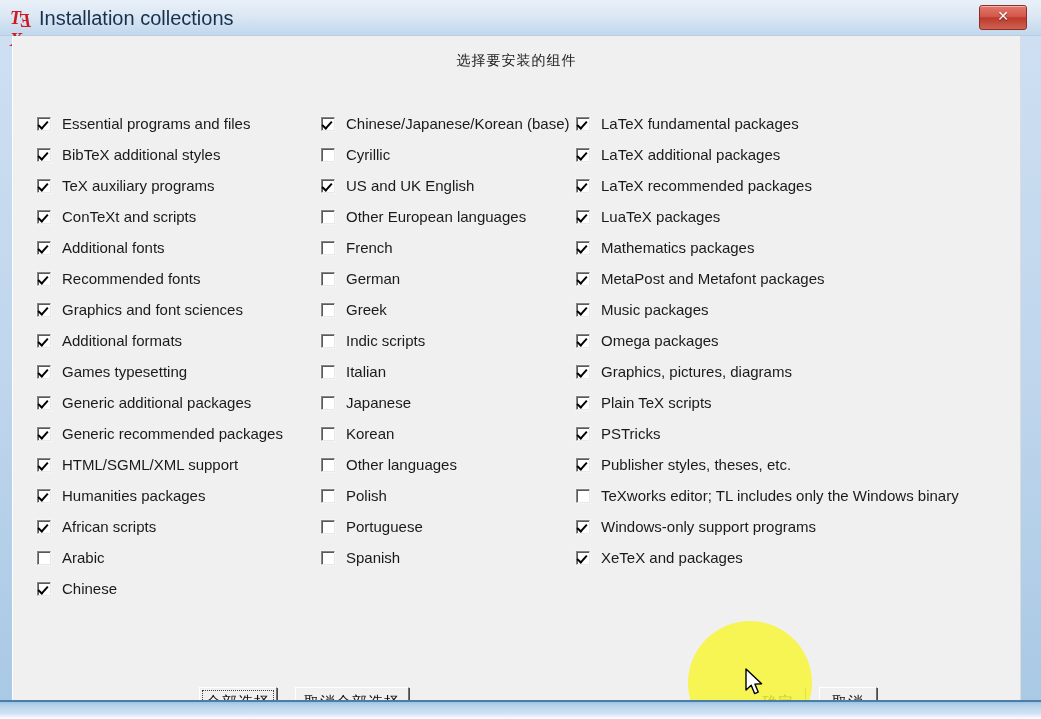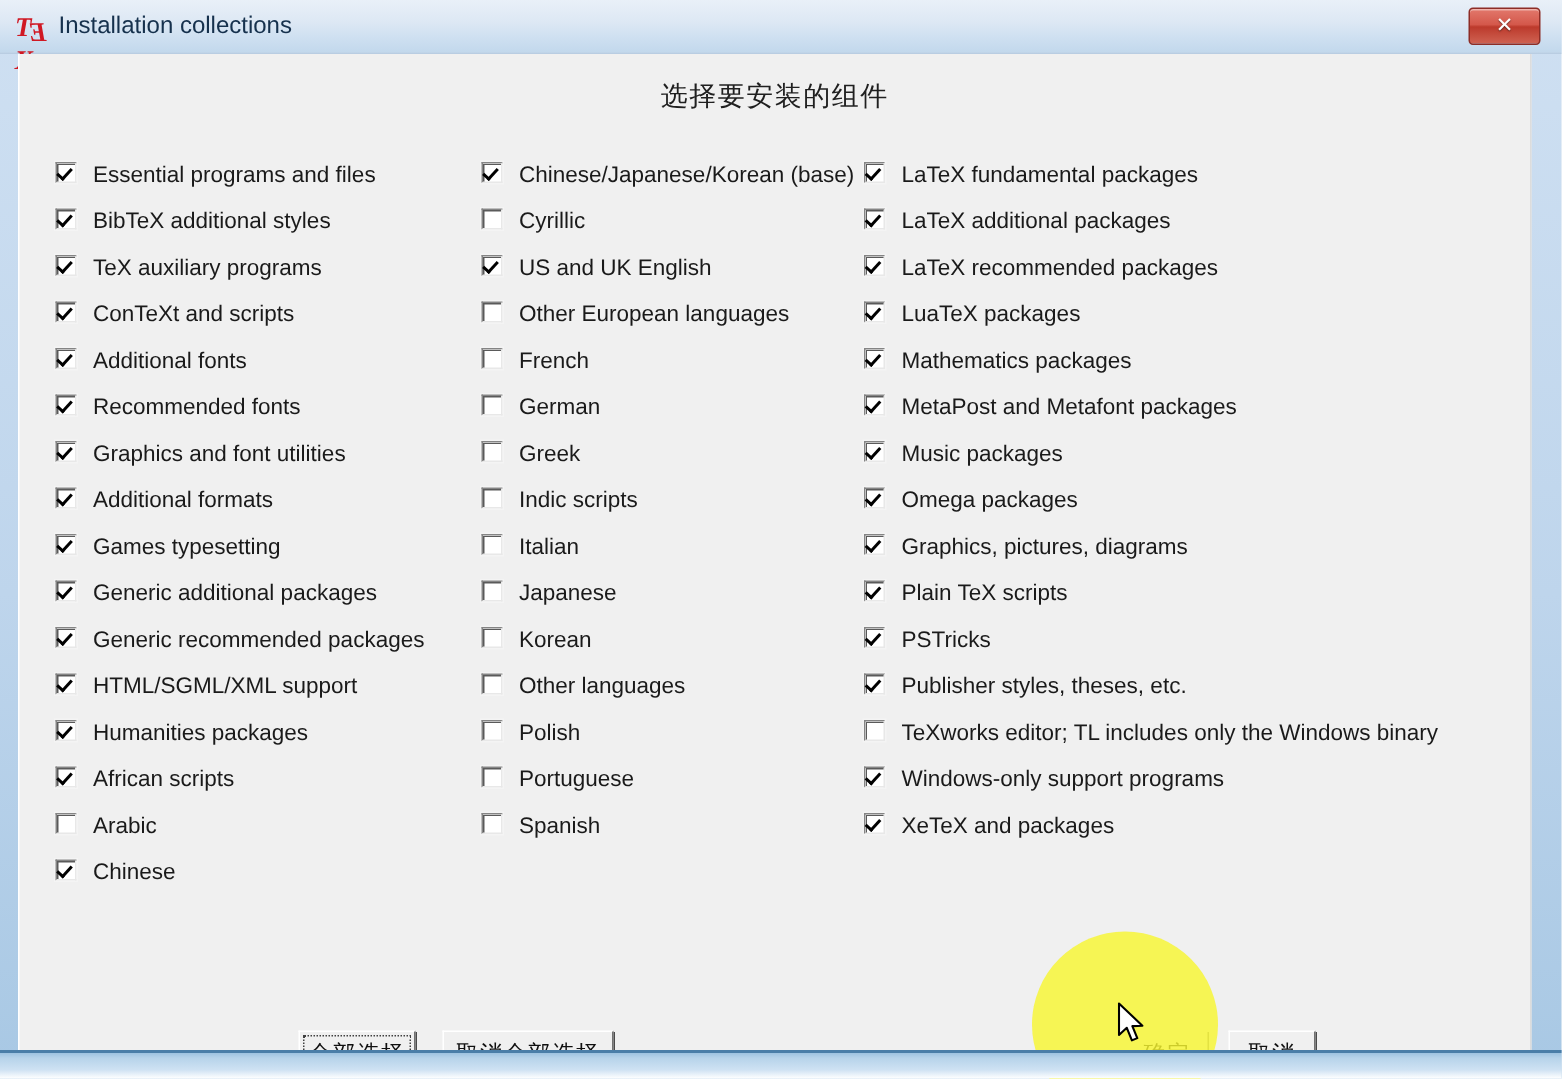--- a/index.html
+++ b/index.html
@@ -42,21 +42,21 @@
     font-weight: bold;
     font-style: italic;
     font-size: 18px;
     color: #d01823;
     line-height: 22px;
     letter-spacing: -1px;
   }
   #titlebar-title {
     position: absolute;
     left: 39px; top: 7px;
-    font-size: 16px;
+    font-size: 20px;
     color: #16314d;
     line-height: 22px;
     white-space: nowrap;
   }
   #close-button {
     position: absolute;
     right: 14px; top: 5px;
     width: 46px; height: 23px;
     border-radius: 3px;
     border: 1px solid #8d2d26;
@@ -85,40 +85,40 @@
     border-left: 1px solid #ffffff;
     border-right: 1px solid #dcdcdc;
     box-sizing: border-box;
   }
 
   #dialog-heading {
     position: absolute;
     left: 0; top: 16px;
     width: 100%;
     text-align: center;
-    font-size: 18px;
+    font-size: 14px;
     color: #202020;
     font-family: "DejaVu Sans", "Liberation Sans", sans-serif;
     letter-spacing: 1px;
   }
 
   
   .column {
     position: absolute;
     top: 72px;
   }
   #col-0 { left: 24px;  width: 288px; }
   #col-1 { left: 308px; width: 290px; }
   #col-2 { left: 563px; width: 400px; }
 
   .check-row {
     position: relative;
     height: 31px;
     display: flex;
-    align-items: flex-start;
+    align-items: center;
     cursor: pointer;
   }
   .checkbox {
     position: relative;
     width: 14px;
     height: 14px;
     flex: 0 0 14px;
     background: #ffffff;
     border-top: 1px solid #848484;
     border-left: 1px solid #848484;
@@ -260,21 +260,21 @@
         <div class="check-row">
           <span class="checkbox checked"></span>
           <span class="check-label">Additional fonts</span>
         </div>
         <div class="check-row">
           <span class="checkbox checked"></span>
           <span class="check-label">Recommended fonts</span>
         </div>
         <div class="check-row">
           <span class="checkbox checked"></span>
-          <span class="check-label">Graphics and font utilities</span>
+          <span class="check-label">Graphics and font sciences</span>
         </div>
         <div class="check-row">
           <span class="checkbox checked"></span>
           <span class="check-label">Additional formats</span>
         </div>
         <div class="check-row">
           <span class="checkbox checked"></span>
           <span class="check-label">Games typesetting</span>
         </div>
         <div class="check-row">

